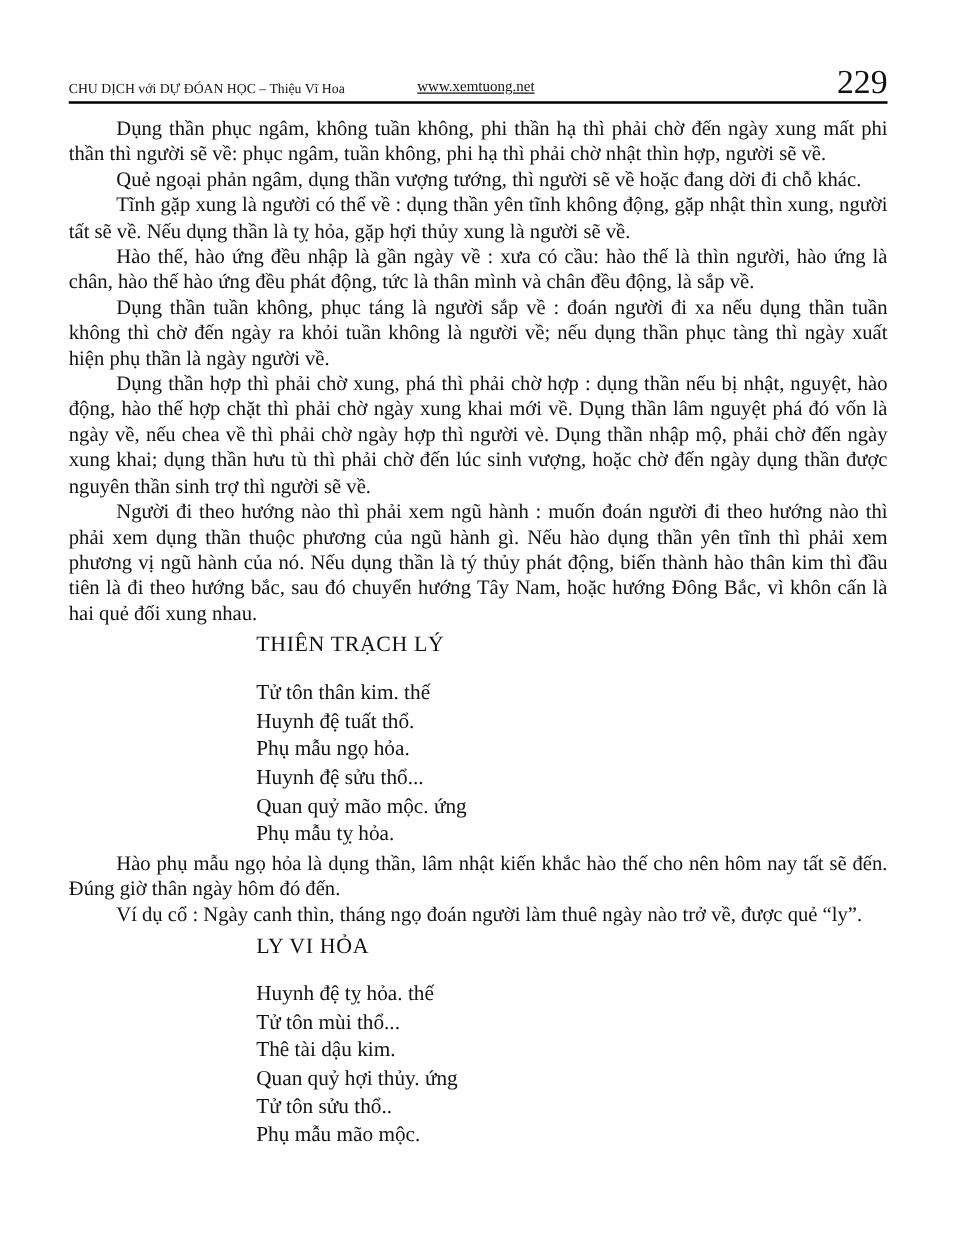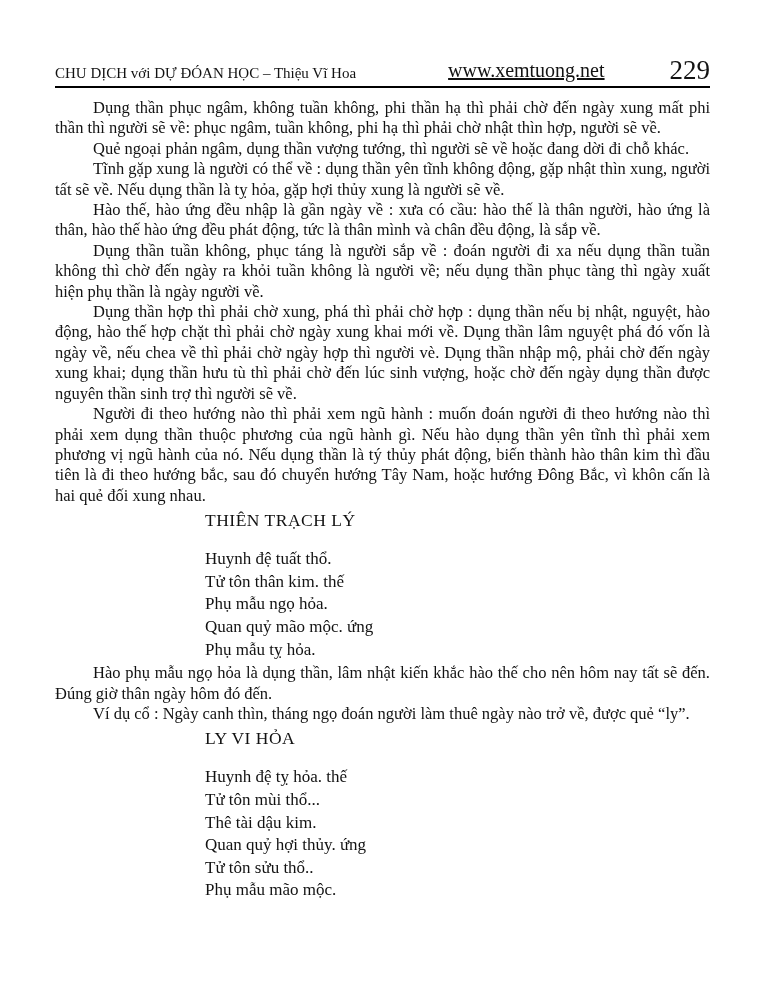--- a/index.html
+++ b/index.html
@@ -5,22 +5,22 @@
   html, body { margin:0; padding:0; }
   body {
     width:765px; height:990px; background:#ffffff; overflow:hidden;
     font-family:"Liberation Serif","DejaVu Serif",serif; color:#121212;
   }
   .page { box-sizing:border-box; padding:40px 55px 0 55px; width:765px; }
   .header-row {
     display:flex; align-items:flex-end;
     border-bottom:2px solid #000; padding-bottom:4px;
   }
-  .header-title { font-size:15px; white-space:nowrap;margin-top:25px; }
-  .header-link  { font-size:20px; text-decoration:underline; color:#121212; margin-left:92px; white-space:nowrap; cursor:pointer; }
+  .header-title { font-size:11px; white-space:nowrap;margin-top:25px; }
+  .header-link  { font-size:12px; text-decoration:underline; color:#121212; margin-left:58px; white-space:nowrap; cursor:pointer; }
   .page-num { font-size:27px; font-weight:normal; line-height:0.9; margin-left:auto; }
   .body-block { margin-top:10px; }
   p.para {
     margin:0; font-size:16.5px; line-height:20.4px;
     text-align:justify; text-indent:38px;
   }
   p.para .lead { }
   .hex-title {
     margin:4px 0 17px 150px; font-size:17.5px; letter-spacing:0.5px;
   }
@@ -35,32 +35,33 @@
   <div class="header-row">
     <span class="header-title">CHU DỊCH với DỰ ĐÓAN HỌC – Thiệu Vĩ Hoa</span>
     <span class="header-link">www.xemtuong.net</span>
     <span class="page-num">229</span>
   </div>
 
   <div class="body-block">
     <p class="para"><span class="lead"></span><span>Dụng thần phục ngâm, không tuần không, phi thần hạ thì phải chờ đến ngày xung mất phi thần thì người sẽ về: phục ngâm, tuần không, phi hạ thì phải chờ nhật thìn hợp, người sẽ về.</span></p>
     <p class="para"><span class="lead"></span><span>Quẻ ngoại phản ngâm, dụng thần vượng tướng, thì người sẽ về hoặc đang dời đi chỗ khác.</span></p>
     <p class="para"><span class="lead">Tĩnh gặp xung là người có thể về</span><span> : dụng thần yên tĩnh không động, gặp nhật thìn xung, người tất sẽ về. Nếu dụng thần là tỵ hỏa, gặp hợi thủy xung là người sẽ về.</span></p>
-    <p class="para"><span class="lead">Hào thế, hào ứng đều nhập là gần ngày về</span><span> : xưa có cầu: hào thế là thân người, hào ứng là thân, hào thế hào ứng đều phát động, tức là thân mình và chân đều động, là sắp về.</span></p>
+    <p class="para"><span class="lead">Hào thế, hào ứng đều nhập là gần ngày về</span><span> : xưa có cầu: hào thế là thìn người, hào ứng là chân, hào thế hào ứng đều phát động, tức là thân mình và chân đều động, là sắp về.</span></p>
     <p class="para"><span class="lead">Dụng thần tuần không, phục táng là người sắp về</span><span> : đoán người đi xa nếu dụng thần tuần không thì chờ đến ngày ra khỏi tuần không là người về; nếu dụng thần phục tàng thì ngày xuất hiện phụ thần là ngày người về.</span></p>
     <p class="para"><span class="lead">Dụng thần hợp thì phải chờ xung, phá thì phải chờ hợp</span><span> : dụng thần nếu bị nhật, nguyệt, hào động, hào thế hợp chặt thì phải chờ ngày xung khai mới về. Dụng thần lâm nguyệt phá đó vốn là ngày về, nếu chea về thì phải chờ ngày hợp thì người vè. Dụng thần nhập mộ, phải chờ đến ngày xung khai; dụng thần hưu tù thì phải chờ đến lúc sinh vượng, hoặc chờ đến ngày dụng thần được nguyên thần sinh trợ thì người sẽ về.</span></p>
     <p class="para"><span class="lead">Người đi theo hướng nào thì phải xem ngũ hành</span><span> : muốn đoán người đi theo hướng nào thì phải xem dụng thần thuộc phương của ngũ hành gì. Nếu hào dụng thần yên tĩnh thì phải xem phương vị ngũ hành của nó. Nếu dụng thần là tý thủy phát động, biến thành hào thân kim thì đầu tiên là đi theo hướng bắc, sau đó chuyển hướng Tây Nam, hoặc hướng Đông Bắc, vì khôn cấn là hai quẻ đối xung nhau.</span></p>
   </div>
 
   <div class="hex-title">THIÊN TRẠCH LÝ</div>
 
   <div class="hex-lines">
+    <div class="hex-line">Tử tôn thân kim. thế</div>
     <div class="hex-line">Huynh đệ tuất thổ.</div>
-    <div class="hex-line">Tử tôn thân kim. thế</div>
     <div class="hex-line">Phụ mẫu ngọ hỏa.</div>
+    <div class="hex-line">Huynh đệ sửu thổ...</div>
     <div class="hex-line">Quan quỷ mão mộc. ứng</div>
     <div class="hex-line">Phụ mẫu tỵ hỏa.</div>
   </div>
 
   <div class="body-block" style="margin-top:2px;">
     <p class="para"><span class="lead"></span><span>Hào phụ mẫu ngọ hỏa là dụng thần, lâm nhật kiến khắc hào thế cho nên hôm nay tất sẽ đến. Đúng giờ thân ngày hôm đó đến.</span></p>
     <p class="para"><span class="lead">Ví dụ cổ</span><span> : Ngày canh thìn, tháng ngọ đoán người làm thuê ngày nào trở về, được quẻ “ly”.</span></p>
   </div>
 
   <div class="hex-title">LY VI HỎA</div>

